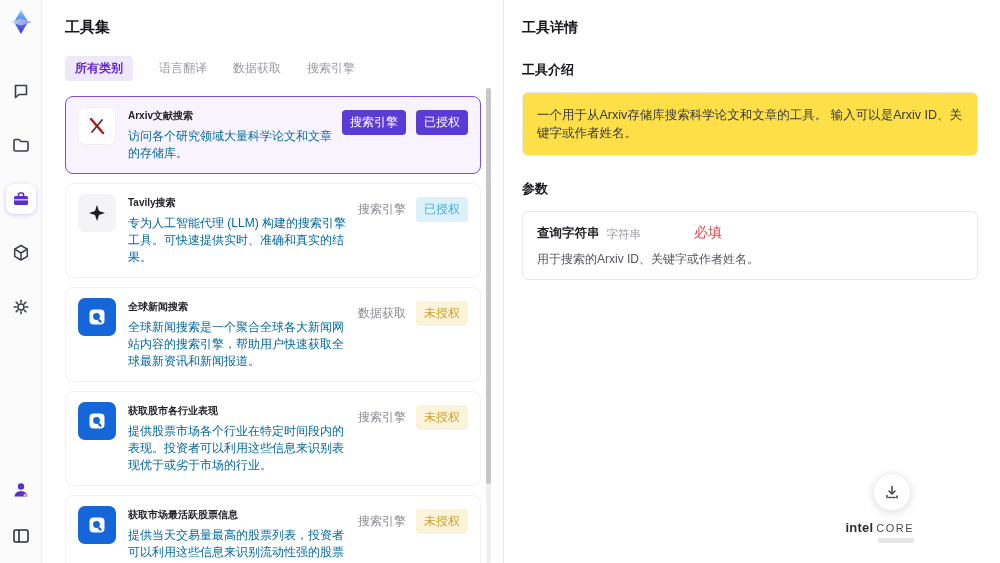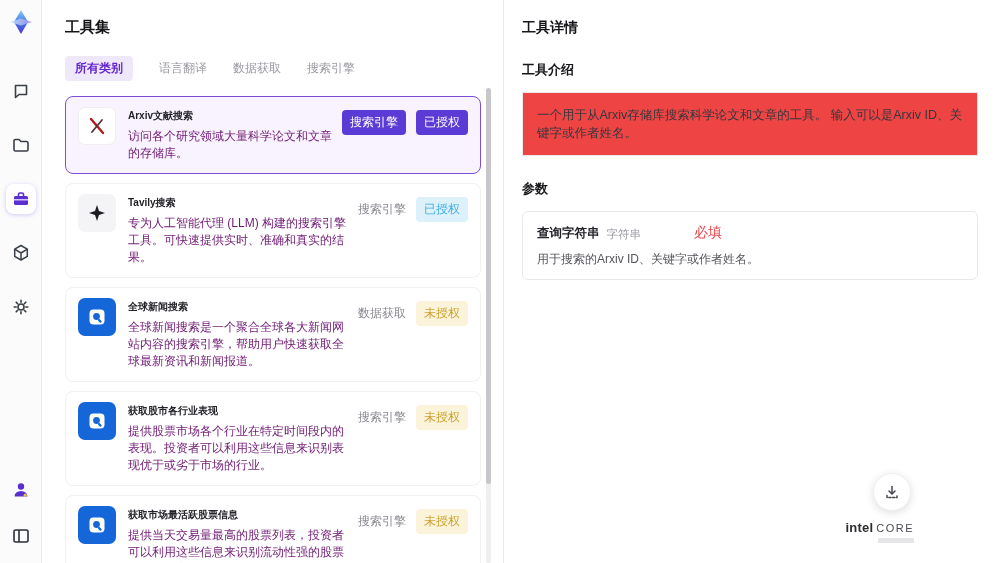--- a/index.html
+++ b/index.html
@@ -28,36 +28,36 @@
   .card { display:flex; align-items:flex-start; background:#fff; border:1px solid #f1f1f3;
     border-radius:8px; padding:10px 12px 11px 12px; margin-bottom:9px; cursor:pointer; }
   .card.selected { background:#f8f3fe; border:1.5px solid #7a4fd8; }
   .tool-icon { width:38px; height:38px; border-radius:7px; flex:0 0 38px;
     display:flex; align-items:center; justify-content:center; margin-right:12px; }
   .tool-icon.white { background:#fff; border:1px solid #efeff2; }
   .tool-icon.gray  { background:#f4f4f6; }
   .tool-icon.blue  { background:#1566d8; }
   .card-text { flex:1 1 auto; min-width:0; padding-right:8px; }
   .tool-name { font-size:10px; font-weight:bold; color:#232329; line-height:17px; margin-bottom:4px; }
-  .tool-desc { font-size:12px; color:#701a75; line-height:17px; }
+  .tool-desc { font-size:12px; color:#0369a1; line-height:17px; }
   .card-badges { display:flex; align-items:center; gap:10px; flex:0 0 auto; margin-top:3px; }
   .badge-solid { background:#5b3bd5; color:#fff; font-size:12px; padding:4px 8px; border-radius:4px; white-space:nowrap; }
   .cat-plain  { color:#8a8a92; font-size:12px; white-space:nowrap; }
   .badge-blue { background:#ddf1fb; color:#45aede; font-size:12px; padding:4px 8px; border-radius:4px; white-space:nowrap; }
   .badge-yellow { background:#fbf3da; color:#cda32f; font-size:12px; padding:4px 8px; border-radius:4px; white-space:nowrap; }
 
   .scrollbar-track { position:absolute; left:486px; top:88px; width:5px; height:475px; background:#efefef; border-radius:3px; }
   .scrollbar-thumb { position:absolute; left:0; top:0; width:5px; height:396px; background:#c7c7cb; border-radius:3px; cursor:grab; }
 
   
   .detail-panel { position:absolute; left:503px; top:0; width:497px; height:563px; background:#fff;
     border-left:1px solid #e9e9ec; padding:19px 22px 0 18px; }
   .detail-title { font-size:14px; font-weight:bold; color:#16161a; }
   .section-heading { font-size:13px; font-weight:bold; color:#16161a; margin-top:24px; }
-  .info-box { margin-top:13px; border:1px solid #e9e9ec; border-radius:0; background:#ef4444;
+  .info-box { margin-top:13px; border:1px solid #e9e9ec; border-radius:6px; background:#fde047;
     padding:13px 14px; font-size:12.5px; color:#37373d; line-height:18px; }
   .param-box { margin-top:13px; border:1px solid #e9e9ec; border-radius:6px; background:#fff; padding:12px 14px; }
   .param-head { display:flex; align-items:flex-end; gap:7px; }
   .param-name { font-size:12.5px; font-weight:bold; color:#232329; }
   .param-type { font-size:11.5px; color:#9a9aa2; }
   .param-required { font-size:14px; color:#e5484d;margin-left:46px; }
   .param-desc { margin-top:9px; font-size:12px; color:#55555c; line-height:16px; }
 
   
   .fab { position:absolute; right:21px; bottom:52px; width:38px; height:38px; border-radius:50%;

